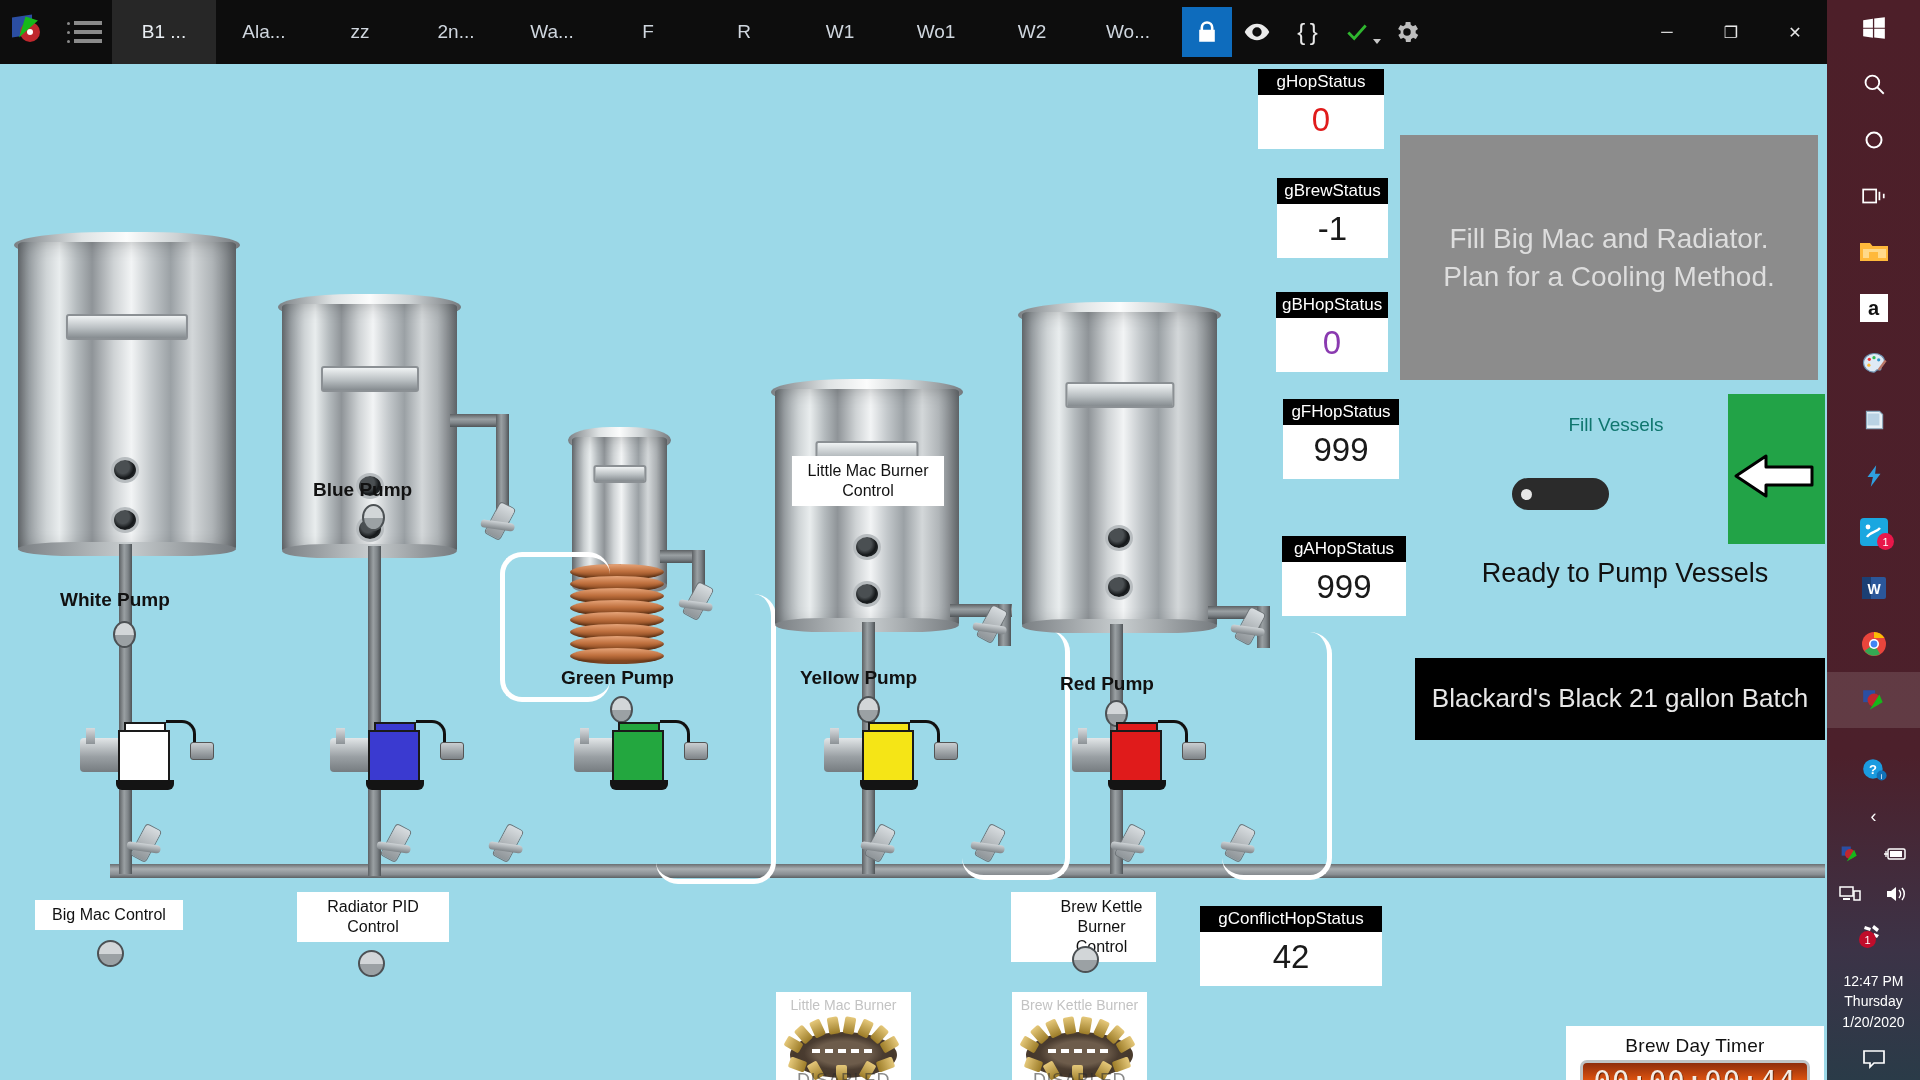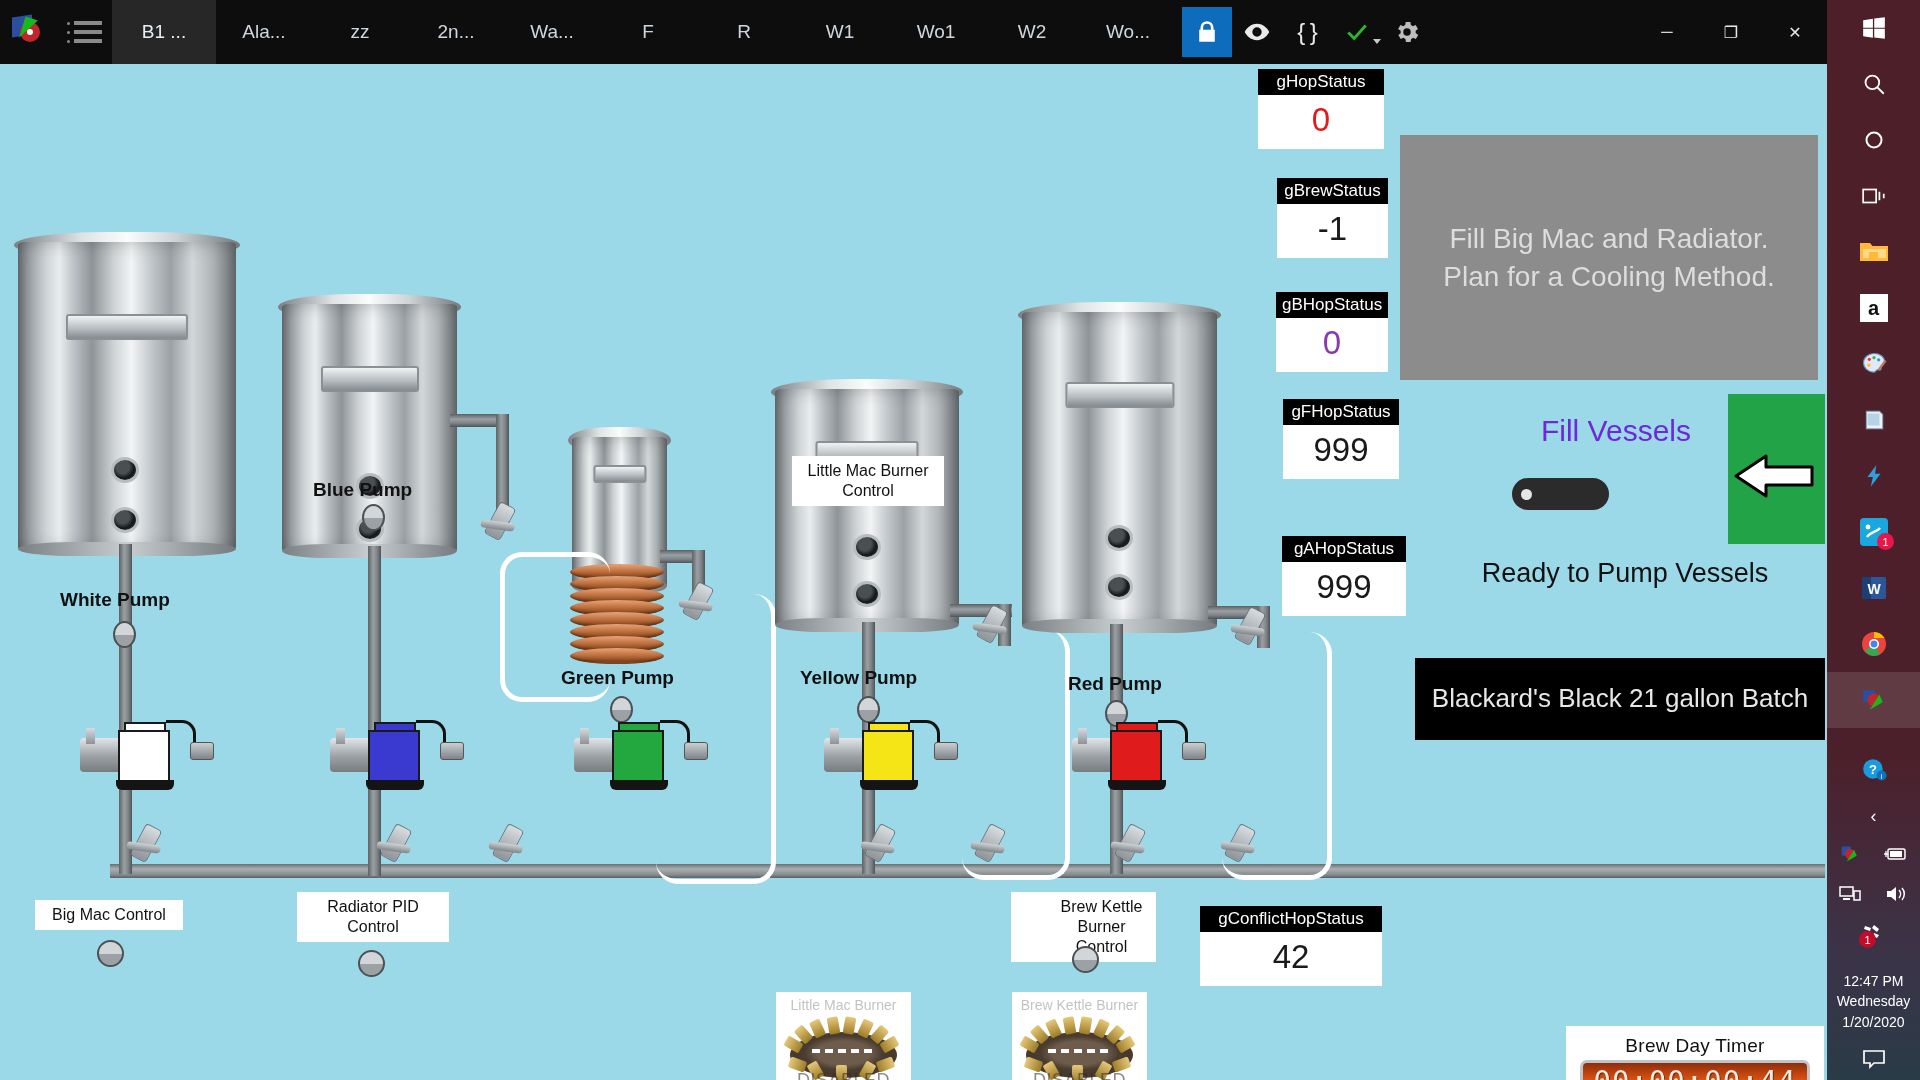--- a/index.html
+++ b/index.html
@@ -195,21 +195,21 @@
 
   
   #msg-box {
     position: absolute; left: 1400px; top: 71px; width: 418px; height: 245px;
     background: #8c8c8c; color: #ddd;
     display: flex; align-items: center; justify-content: center;
     text-align: center; font-size: 28px; line-height: 1.35; padding: 0 22px;
   }
   #fill-vessels-label {
     position: absolute; left: 1496px; top: 350px; width: 240px;
-    text-align: center; font-size: 30px; color: #6d28d9;
+    text-align: center; font-size: 19px; color: #0f766e;
   }
   #fill-toggle {
     position: absolute; left: 1512px; top: 414px; width: 97px; height: 32px;
     background: #2b2b2b; border-radius: 16px; cursor: pointer;
   }
   #fill-toggle .knob {
     position: absolute; left: 9px; top: 11px; width: 11px; height: 11px;
     border-radius: 50%; background: #e6e6e6;
   }
   #green-arrow-btn {
@@ -476,21 +476,21 @@
       <div class="tank"></div>
       <div class="tank-handle" style="top:70px;"></div>
       <div class="tank-port" style="top:216px;"></div>
       <div class="tank-port" style="top:265px;"></div>
       <div class="tank-shadow"></div>
     </div>
     <div class="pipe-h" style="left:1208px; top:542px; width:62px;"></div>
     <div class="pipe-v" style="left:1257px; top:542px; height:42px;"></div>
     <div class="valve" style="left:1242px; top:545px;"></div>
     <div class="pipe-v" style="left:1110px; top:560px; height:250px;"></div>
-    <div class="pump-label" style="left:1060px; top:609px;margin-left:8px;">Red Pump</div>
+    <div class="pump-label" style="left:1060px; top:609px;">Red Pump</div>
     <div class="lamp" style="left:1105px; top:636px;"></div>
     <div class="hose" style="left:1222px; top:568px; width:110px; height:248px; border-left:none; border-top:none;"></div>
 
     <div class="pump-unit" style="left:78px; top:662px;">
       <div class="pump-valve"></div>
       <div class="pump-cap" style="background:#ffffff;"></div>
       <div class="pump-body" style="background:#ffffff;"></div>
       <div class="pump-base"></div>
       <div class="pump-cord"></div>
       <div class="pump-plug"></div>
@@ -782,21 +782,21 @@
   </div>
   <div class="tb-icon" style="height:42px;">
     <svg width="26" height="24" viewBox="0 0 26 24">
         <path fill="#fff" d="M4 3l6 2-1 3-6-2zM13 2l5 4-2 3-5-4zM4 10l6 1v3l-6-1zM13 10l5 2-2 3-4-2z"></path>
       </svg>
     <span class="tb-badge" style="right:44px;bottom:8px;background:#c00d2b;">1</span>
   </div>
 
   <div id="tb-clock">
     <div>12:47 PM</div>
-    <div>Wednesday</div>
+    <div>Thursday</div>
     <div>1/20/2020</div>
   </div>
   <div id="tb-notify">
     <svg width="26" height="22" viewBox="0 0 26 22">
         <path fill="none" stroke="#fff" stroke-width="1.7" d="M3 3h20v12H13l-4 4v-4H3z"></path>
       </svg>
   </div>
 </div>
 
 </body></html>

